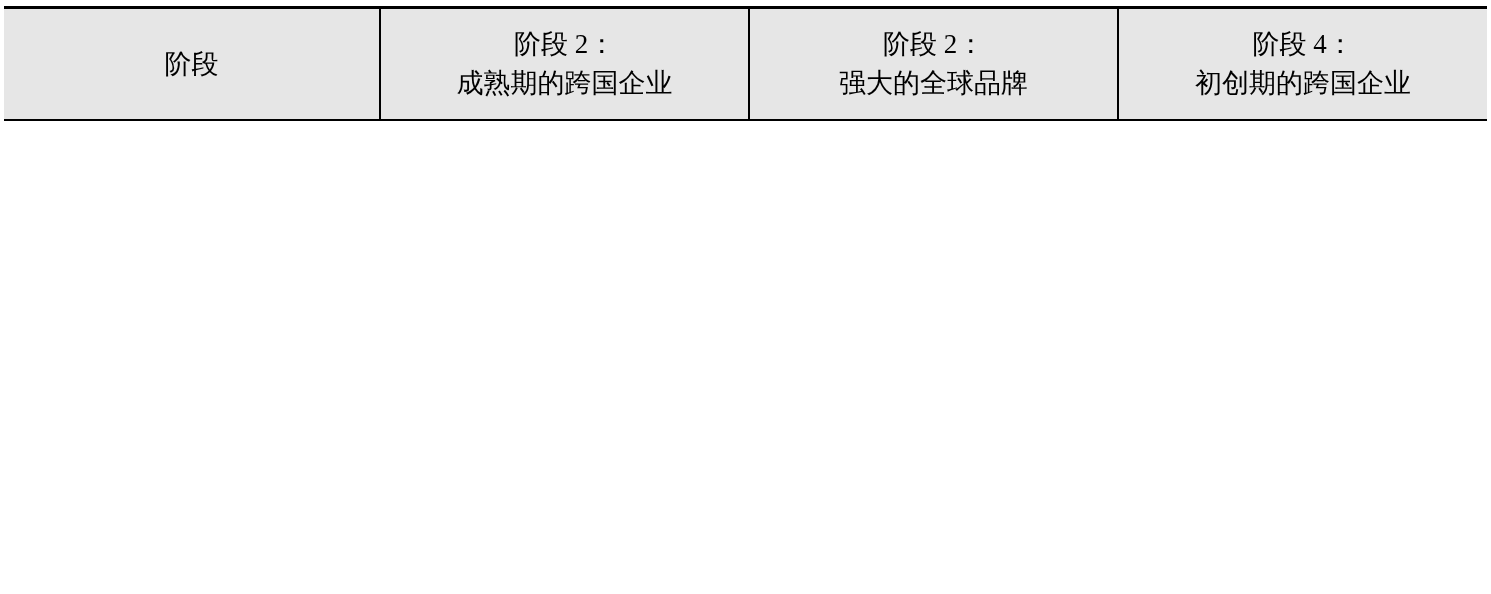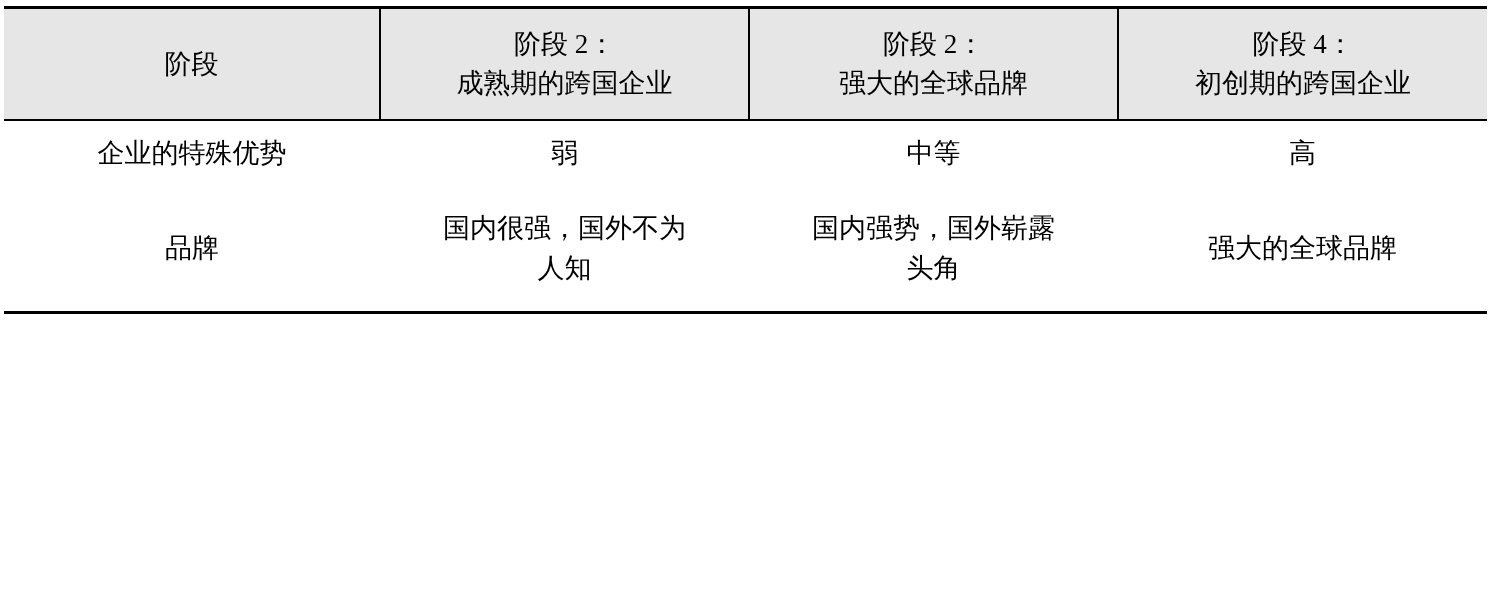--- a/index.html
+++ b/index.html
@@ -95,48 +95,18 @@
         </th>
         <th>
           <span class="head-line">阶段 4：</span>
           <span class="head-line">初创期的跨国企业</span>
         </th>
       </tr>
     </thead>
     <tbody>
 
 
-      <tr class="short">
-        <td>
-          <span class="cell-line">企业的特殊优势</span>
-        </td>
-        <td>
-          <span class="cell-line">弱</span>
-        </td>
-        <td>
-          <span class="cell-line">中等</span>
-        </td>
-        <td>
-          <span class="cell-line">高</span>
-        </td>
-      </tr>
 
-      <tr class="mid">
-        <td>
-          <span class="cell-line">品牌</span>
-        </td>
-        <td class="pad-cell">
-          <span class="cell-line">国内很强，国外不为</span>
-          <span class="cell-line">人知</span>
-        </td>
-        <td class="pad-cell">
-          <span class="cell-line">国内强势，国外崭露</span>
-          <span class="cell-line">头角</span>
-        </td>
-        <td>
-          <span class="cell-line">强大的全球品牌</span>
-        </td>
-      </tr>
 
 
     </tbody>
   </table>
 </div>
 
 </body></html>

